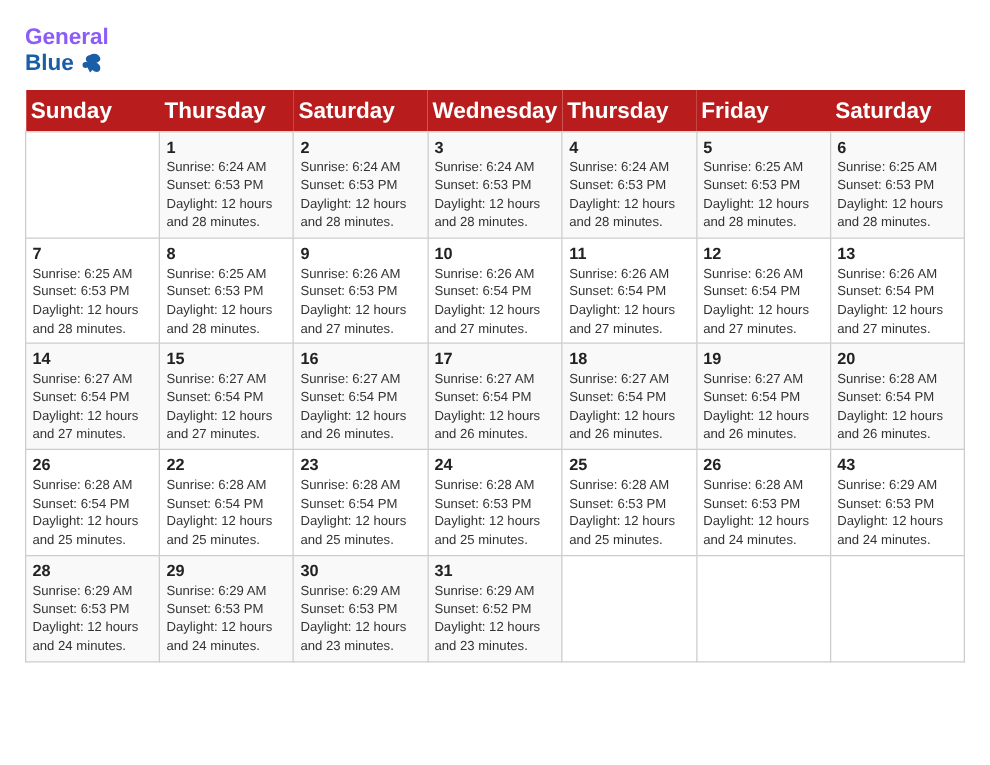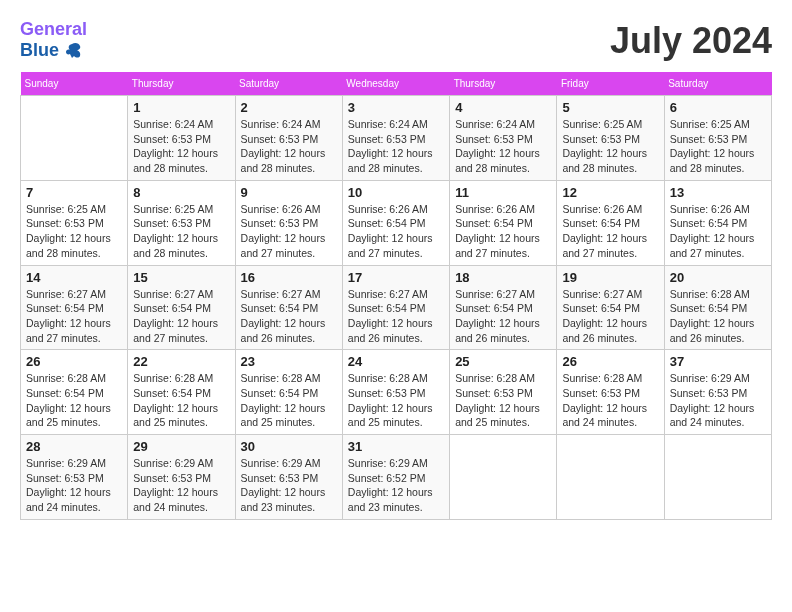--- a/index.html
+++ b/index.html
@@ -42,26 +42,26 @@
     .location {
       font-size: 14px;
       color: #555;
     }
     table {
       width: 100%;
       border-collapse: collapse;
       font-size: 11px;
     }
     th {
-      background: #d946ef;
+      background: #b91c1c;
       color: #fff;
       padding: 6px 4px;
       text-align: left;
-      font-size: 10px;
-      font-weight: normal;
+      font-size: 18px;
+      font-weight: bold;
     }
     td {
       border: 1px solid #ccc;
       padding: 4px 5px;
       vertical-align: top;
       width: 107px;
       min-height: 80px;
     }
     .day-num {
       font-size: 13px;
@@ -89,21 +89,20 @@
       <span class="logo-text-general">General</span>
       <span style="display:flex;align-items:center;gap:2px;">
         <span class="logo-text-blue">Blue</span>
         <svg width="22" height="22" viewBox="0 0 22 22">
           <path d="M11 4 C14 2, 18 3, 19 6 C20 8, 18 10, 16 10 C18 11, 20 13, 19 16 C18 18, 15 18, 13 16 L11 18 L9 14 C7 15, 5 14, 5 12 C5 10, 7 9, 9 10 C7 8, 7 5, 11 4Z" fill="#1a5ea8"></path>
         </svg>
       </span>
     </div>
   </div>
   <div class="title-block">
-    <div class="month-title">July 2024</div>
   </div>
 </div>
 
 <table>
   <thead>
     <tr>
     <th>Sunday</th>
         <th>Thursday</th>
         <th>Saturday</th>
         <th>Wednesday</th>
@@ -297,21 +296,21 @@
 and 25 minutes.</div>
         </td>
         <td>
           <span class="day-num">26</span>
           <div class="day-info" style="white-space: pre-line;">Sunrise: 6:28 AM
 Sunset: 6:53 PM
 Daylight: 12 hours
 and 24 minutes.</div>
         </td>
         <td>
-          <span class="day-num">37</span>
+          <span class="day-num">43</span>
           <div class="day-info" style="white-space: pre-line;">Sunrise: 6:29 AM
 Sunset: 6:53 PM
 Daylight: 12 hours
 and 24 minutes.</div>
         </td>
       </tr>
       <tr class="week-row">
         <td>
           <span class="day-num">28</span>
           <div class="day-info" style="white-space: pre-line;">Sunrise: 6:29 AM

